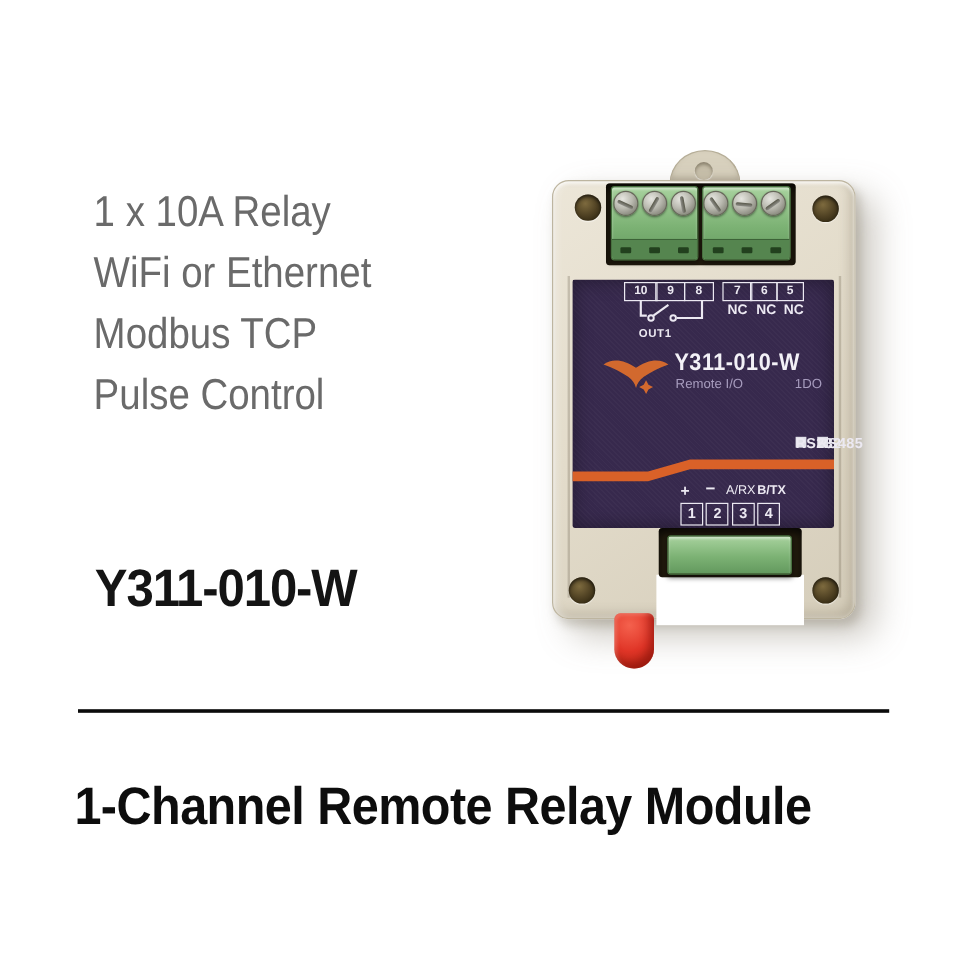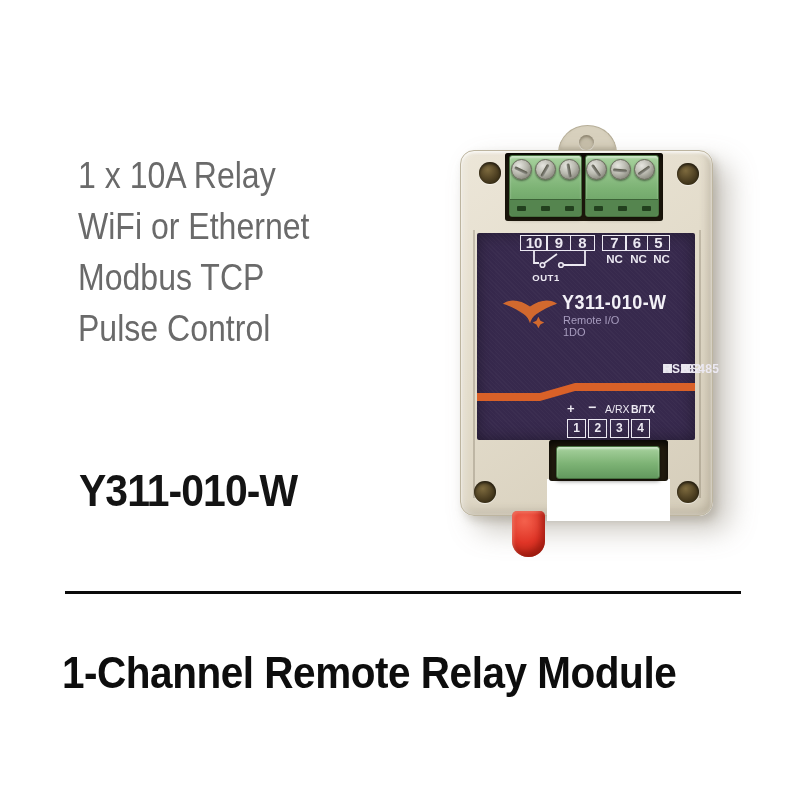--- a/index.html
+++ b/index.html
@@ -65,33 +65,33 @@
   .screw::after{content:"";position:absolute;left:12%;top:45%;width:74%;height:3px;
     background:linear-gradient(#575749,#90908a);border-radius:2px;transform:rotate(var(--rot,15deg));}
   .screw-sm{width:19px;height:19px;}
 
   
   .label{left:25px;top:115px;width:218px;height:207px;background:#37294d;border-radius:2px;
     background-image:repeating-linear-gradient(45deg,rgba(255,255,255,.025) 0 1px,transparent 1px 3px);
     box-shadow:inset 0 0 16px rgba(0,0,0,.4);z-index:4;color:#ece9f2;}
   .tbox-group{display:flex;}
   .grp1{left:43px;top:2px;} .grp2{left:125px;top:2px;}
-  .tbox{position:static !important;border:1.6px solid #ece9f2;height:16px;font-size:15px;
+  .tbox{position:static !important;border:1.6px solid #ece9f2;height:16px;font-size:10px;
     font-weight:700;text-align:center;line-height:13px;color:#ece9f2;}
   .tbox + .tbox{margin-left:-1.6px;}
   .w28{width:28px;} .w25{width:25px;} .w23{width:23px;}
   .nc-row{left:125px;top:20px;width:71px;display:flex;}
   .nc{position:static !important;font-size:11.5px;font-weight:700;text-align:center;}
   .nc-1{width:25px;} .nc-2{width:23px;} .nc-3{width:23px;}
   .relay-svg{left:36px;top:17px;}
   .logo-svg{left:25px;top:62px;}
   .brand-model{left:85px;top:58px;font-size:20px;font-weight:700;letter-spacing:.5px;
     color:#f3f1f7;transform:scaleX(.9);transform-origin:left top;white-space:nowrap;}
   .brand-sub{left:86px;top:81px;width:122px;font-size:11px;color:#a79cbe;display:flex;
-    justify-content:space-between;flex-direction:column;}
+    justify-content:space-between;}
   .brand-sub span{position:static !important;}
   .rs-row{right:5px;top:131px;display:flex;gap:9px;align-items:center;}
   .rs-item{position:static !important;display:flex;align-items:center;gap:4px;
     font-size:12px;font-weight:700;color:#ece9f2;letter-spacing:.3px;}
   .rs-square{position:static !important;width:9px;height:9px;background:#e0e0e8;}
   .stripe-svg{left:0;top:0;}
   .io-row{left:88px;top:168px;width:96px;height:16px;}
   .io-plus{left:2px;top:0;font-size:13px;font-weight:700;}
   .io-minus{left:23px;top:-2px;font-size:14px;font-weight:700;}
   .io-arx{left:40px;top:2px;font-size:10.5px;font-weight:400;}

